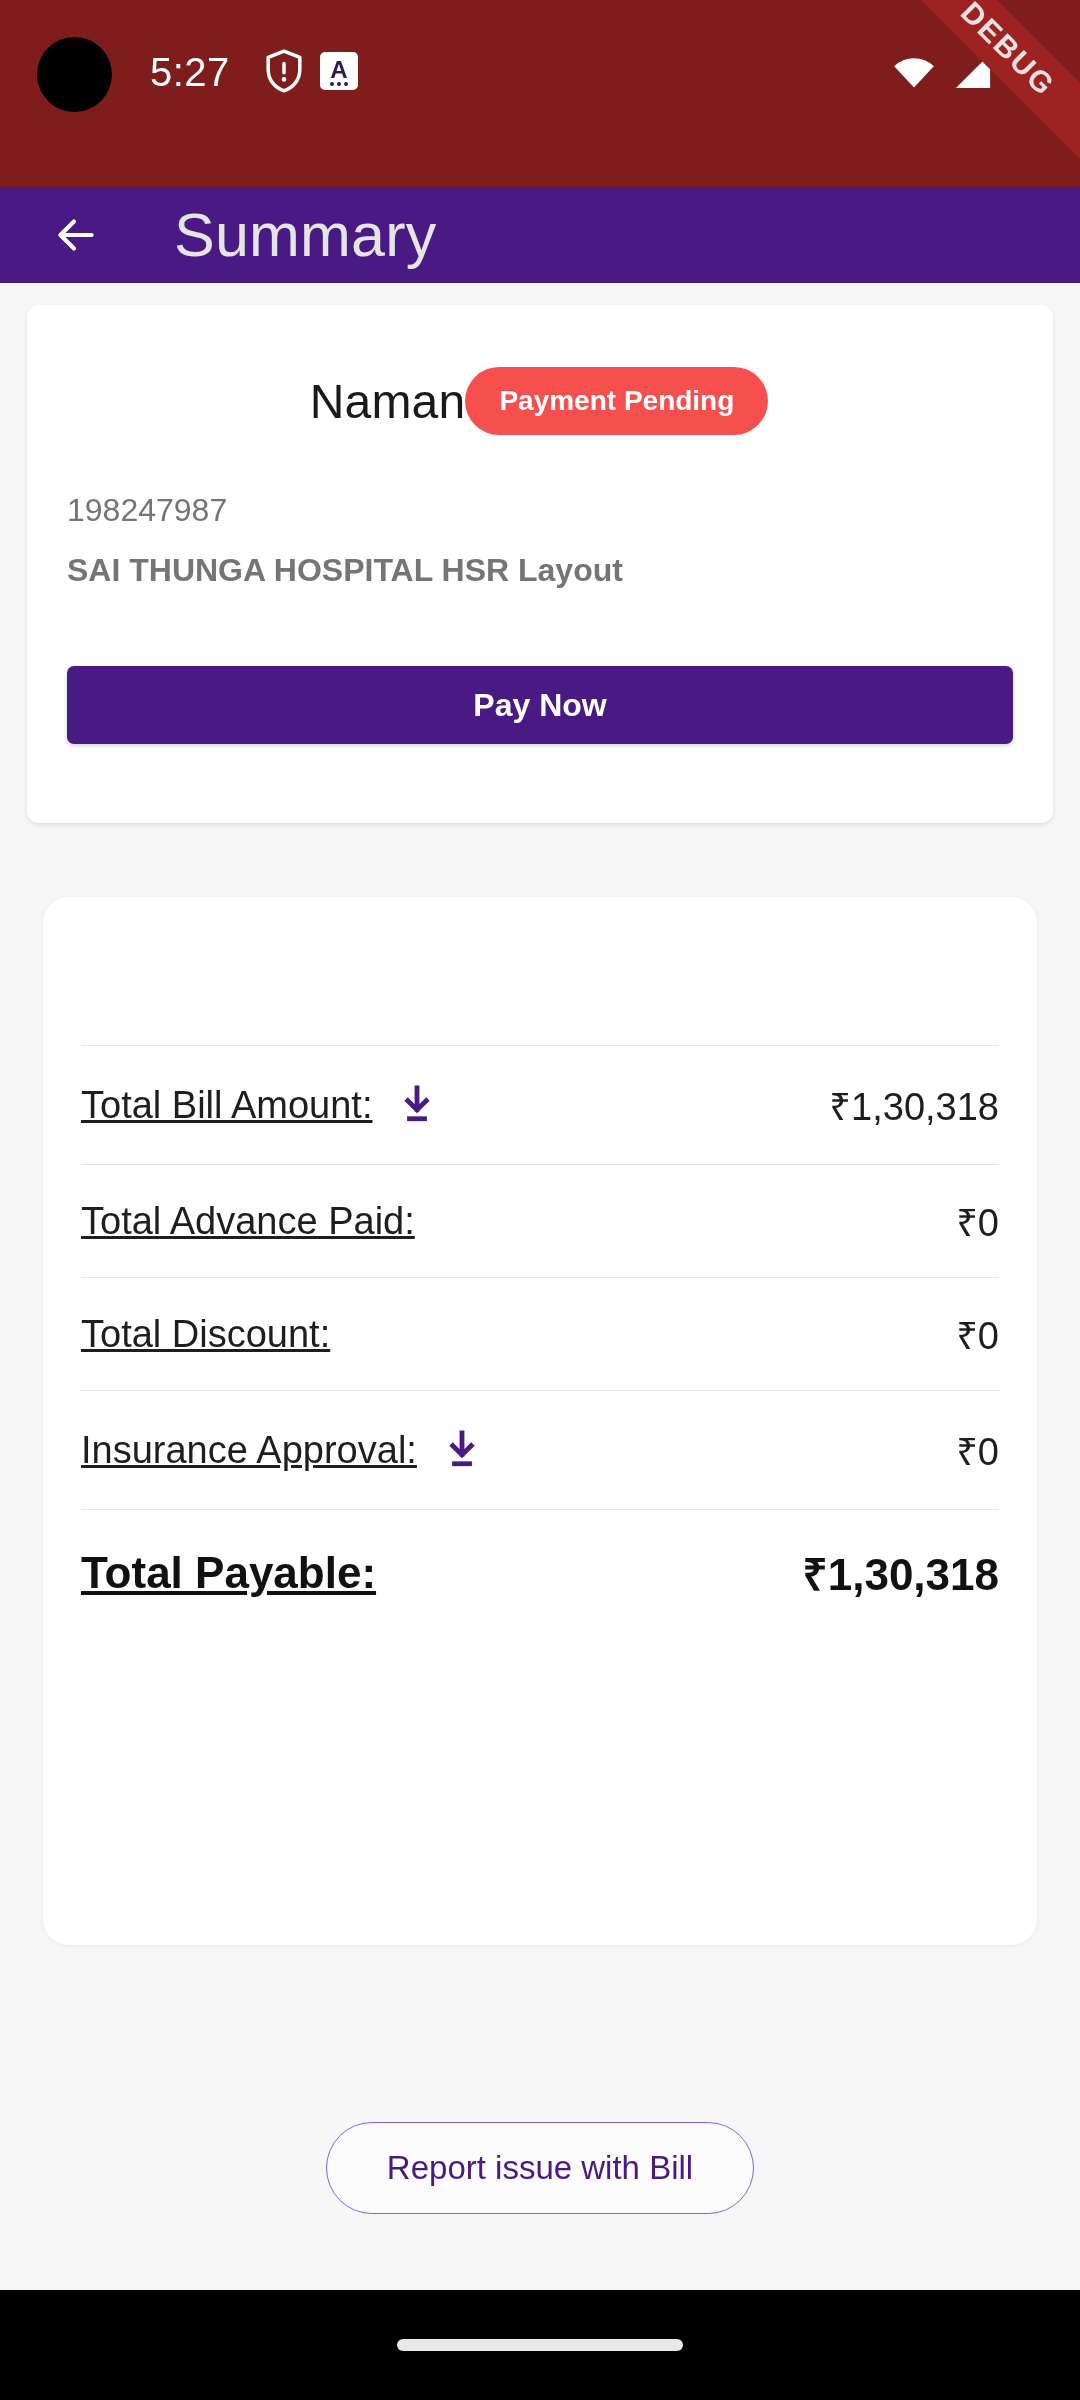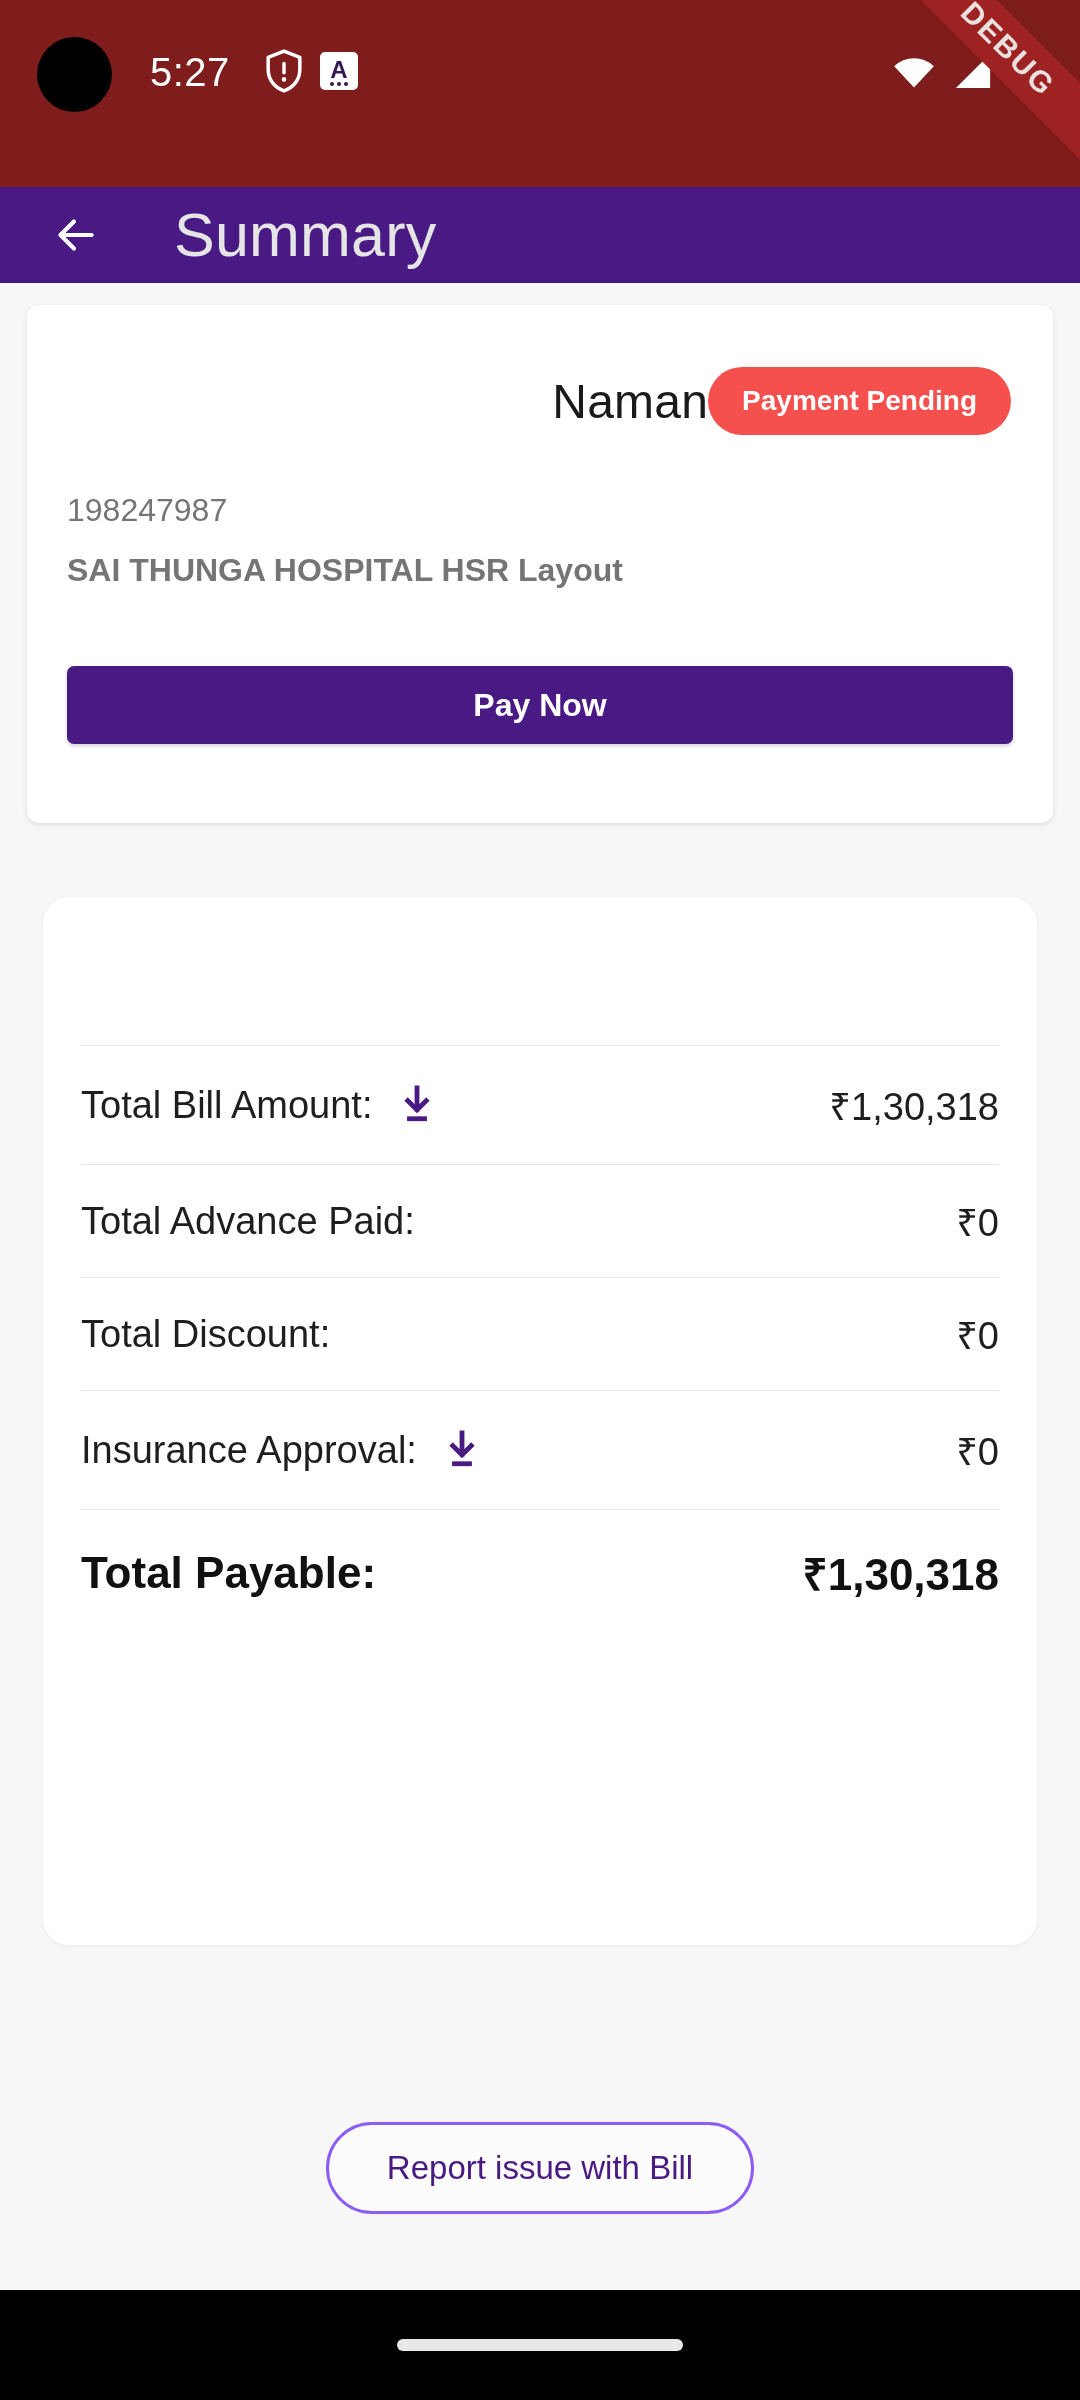--- a/index.html
+++ b/index.html
@@ -55,21 +55,21 @@
   .appbar-title { margin-left:72px; font-size:61px; color:#e5e5e5; font-weight:500; letter-spacing:0.2px; }
 
   
   .card-patient {
     position:absolute; left:27px; top:305px; width:1026px; height:518px;
     background:#FFFFFF; border-radius:12px;
     box-shadow:0 2px 5px rgba(0,0,0,0.10);
   }
   .pt-head {
     position:absolute; left:0; top:50px; width:100%; height:92px;
-    display:flex; align-items:center; justify-content:flex-end;
+    display:flex; align-items:center; justify-content:center;
     padding:0 42px 0 40px;
   }
   .pt-name { font-size:48px; color:#1A1A1A; letter-spacing:0.2px; }
   .pt-badge {
     background:#F5504E; color:#FFFFFF; font-size:28px; font-weight:bold;
     border-radius:46px; padding:20px 34px; line-height:1; white-space:nowrap;
   }
   .pt-sub1 { position:absolute; left:40px; top:187px; font-size:32px; color:#757575; }
   .pt-sub2 { position:absolute; left:40px; top:247px; font-size:32px; color:#757575;font-weight:bold; }
   .paynow {
@@ -92,30 +92,30 @@
   }
   .bs-rule-top {
     position:absolute; left:38px; top:148px; width:918px; height:1px; background:#E4E4E4;
   }
   .bs-rows { position:absolute; left:0; top:149px; width:100%; }
   .bs-row {
     position:relative; display:flex; align-items:center; justify-content:space-between;
     padding:0 38px; box-sizing:border-box;
   }
   .bs-row .lbl { display:flex; align-items:center; }
-  .bs-row .lbl-text { font-size:38px; color:#1E1E1E; }
+  .bs-row .lbl-text { font-size:38px; color:#1E1E1E;text-decoration:underline; }
   .bs-row .val { font-size:38px; color:#1E1E1E; }
   .bs-row.total .lbl-text, .bs-row.total .val { font-weight:bold; font-size:44px; color:#111111; }
   .dl-icon { margin-left:28px; width:34px; height:40px; display:inline-flex; }
   .bs-div { height:1px; background:#E4E4E4; margin:0 38px; }
 
   
   .report-btn {
     position:absolute; left:326px; top:2122px; width:428px; height:92px;
-    border:3px solid #8b5cf6; border-radius:46px; background:#FCFCFC;
+    border:1px solid #8b5cf6; border-radius:46px; background:#FCFCFC;
     color:#4A1A84; font-size:33px;
     display:flex; align-items:center; justify-content:center;
   }
 
   
   .navbar {
     position:absolute; left:0; bottom:0; width:1080px; height:110px; background:#000000;
   }
   .nav-pill {
     position:absolute; left:50%; top:50%; transform:translate(-50%,-50%);

